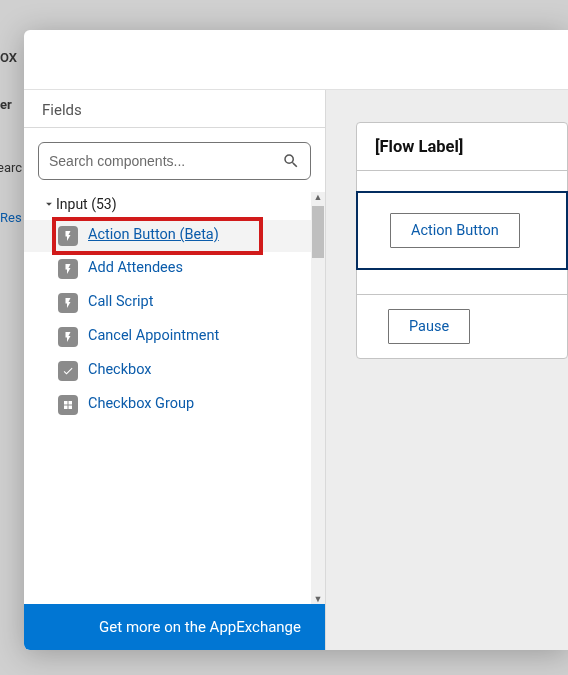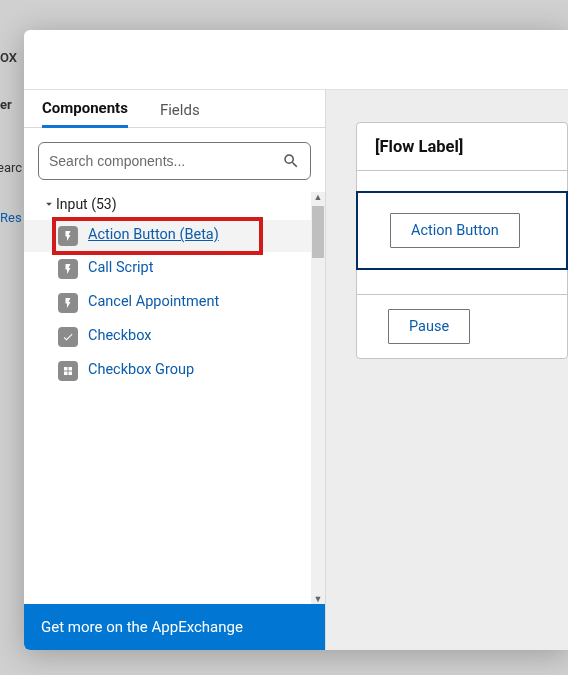--- a/index.html
+++ b/index.html
@@ -170,22 +170,22 @@
   .ic-grey { background: #8b8b8b; }
   .item-label {
     color: #0b5cab;
     font-size: 14.5px;
   }
   .item-label.underlined { text-decoration: underline; }
 
   .footer-bar {
     background: #0176d3;
     color: #fff;
-    text-align: left;
-    padding: 14px 17px;
+    text-align: right;
+    padding: 14px 24px;
     font-size: 15px;
     cursor: pointer;
   }
 
   
   .canvas {
     flex: 1;
     background: #ededed;
     padding: 32px 0 0 18px;
     min-width: 0;
@@ -236,21 +236,20 @@
 <div class="bg-hint" style="top:210px;left:0;color:#0b5cab">Res</div>
 
 <div class="modal">
   <div class="modal-header"></div>
 
   <div class="modal-body">
 
     <div class="palette">
 
       <div class="tabs">
-        <div class="tab active">Components</div>
         <div class="tab">Fields</div>
       </div>
 
       <div class="search-wrap">
         <div class="search">
           <input type="text" placeholder="Search components..." style="">
           <svg class="search-icon" viewBox="0 0 24 24">
               <path d="M15.5 14h-.79l-.28-.27A6.471 6.471 0 0 0 16 9.5 6.5 6.5 0 1 0 9.5 16c1.61 0 3.09-.59 4.23-1.57l.27.28v.79L19 20.49 20.49 19 15.5 14zm-6 0C7.01 14 5 11.99 5 9.5S7.01 5 9.5 5 14 7.01 14 9.5 11.99 14 9.5 14z"></path>
             </svg>
         </div>
@@ -270,20 +269,28 @@
 
             <div class="item highlight-box">
               <span class="item-icon ic-grey">
                 <svg viewBox="0 0 24 24">
                     <path d="M7 2v11h3v9l7-12h-4l4-8z"></path>
                   </svg>
               </span>
               <span class="item-label underlined">Action Button (Beta)</span>
             </div>
 
+            <div class="item">
+              <span class="item-icon ic-grey">
+                <svg viewBox="0 0 24 24">
+                    <path d="M7 2v11h3v9l7-12h-4l4-8z"></path>
+                  </svg>
+              </span>
+              <span class="item-label">Add Attendees</span>
+            </div>
 
 
             <div class="item">
               <span class="item-icon ic-grey">
                 <svg viewBox="0 0 24 24">
                     <path d="M7 2v11h3v9l7-12h-4l4-8z"></path>
                   </svg>
               </span>
               <span class="item-label">Call Script</span>
             </div>

